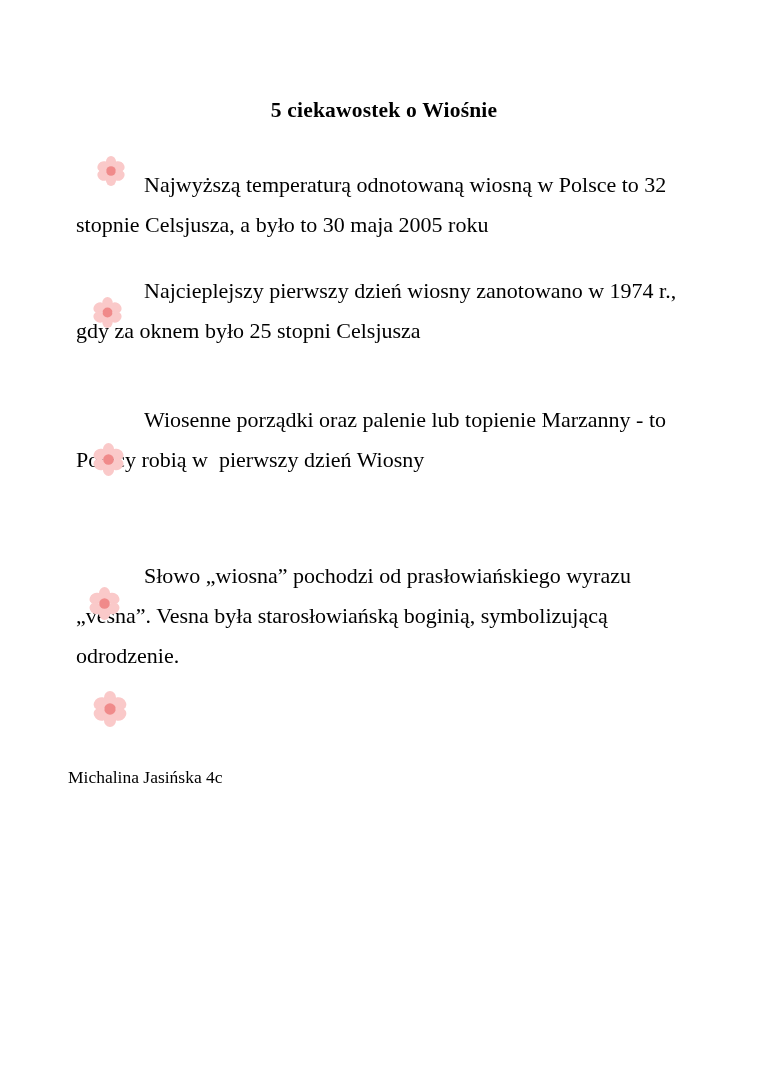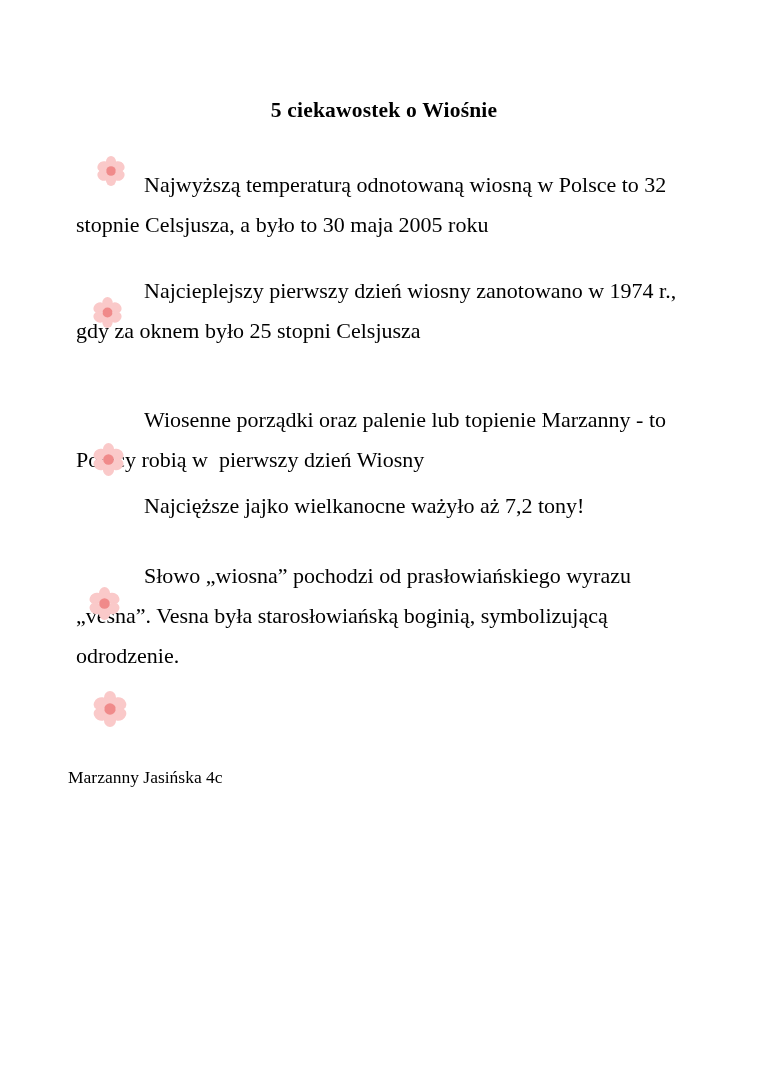--- a/index.html
+++ b/index.html
@@ -84,29 +84,26 @@
   </div>
 
   <div class="body-block p2">
     <p class="para">Najcieplejszy pierwszy dzień wiosny zanotowano w 1974 r., gdy za oknem było 25 stopni Celsjusza</p>
   </div>
 
   <div class="body-block p3">
     <p class="para">Wiosenne porządki oraz palenie lub topienie Marzanny - to Polacy robią w  pierwszy dzień Wiosny</p>
   </div>
 
-  <div class="body-block p4">
-    <p class="para">Najcięższe jajko wielkanocne ważyło aż 7,2 tony!</p>
-  </div>
 
   <div class="body-block p5">
     <p class="para">Słowo „wiosna” pochodzi od prasłowiańskiego wyrazu „vesna”. Vesna była starosłowiańską boginią, symbolizującą odrodzenie.</p>
   </div>
 
-  <div class="signature">Marzanny Jasińska 4c</div>
+  <div class="signature">Michalina Jasińska 4c</div>
 
   <span class="flower flower-inline-1">
     <svg viewBox="0 0 100 100" xmlns="http://www.w3.org/2000/svg" aria-hidden="true">
       <g fill="#fac9c9">
         <ellipse cx="50" cy="20" rx="17" ry="20"></ellipse>
         <ellipse cx="50" cy="80" rx="17" ry="20"></ellipse>
         <ellipse cx="24" cy="35" rx="20" ry="17" transform="rotate(-30 24 35)"></ellipse>
         <ellipse cx="76" cy="35" rx="20" ry="17" transform="rotate(30 76 35)"></ellipse>
         <ellipse cx="24" cy="65" rx="20" ry="17" transform="rotate(30 24 65)"></ellipse>
         <ellipse cx="76" cy="65" rx="20" ry="17" transform="rotate(-30 76 65)"></ellipse>

